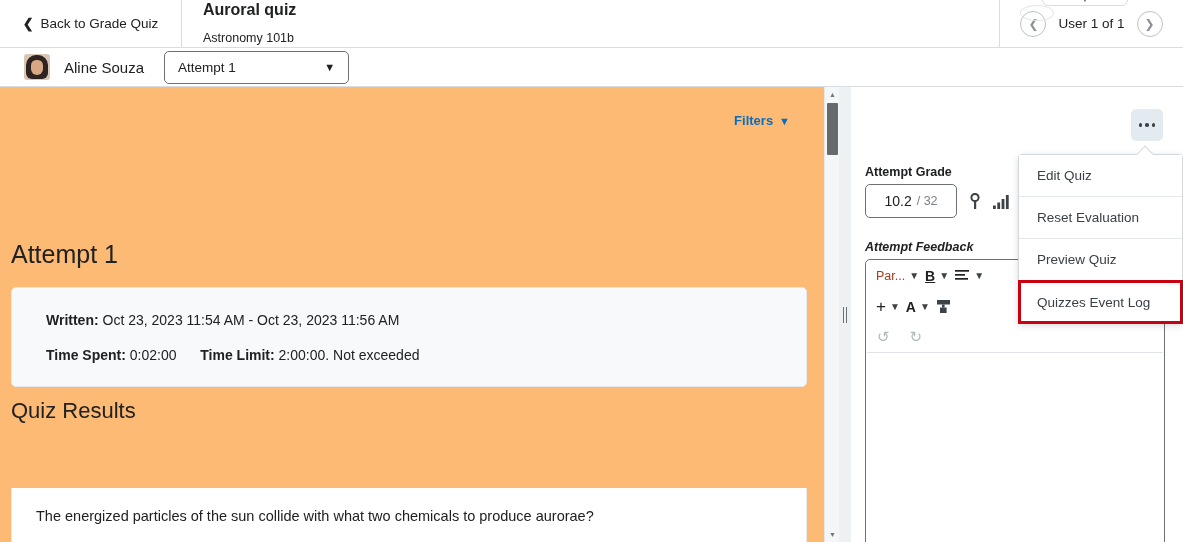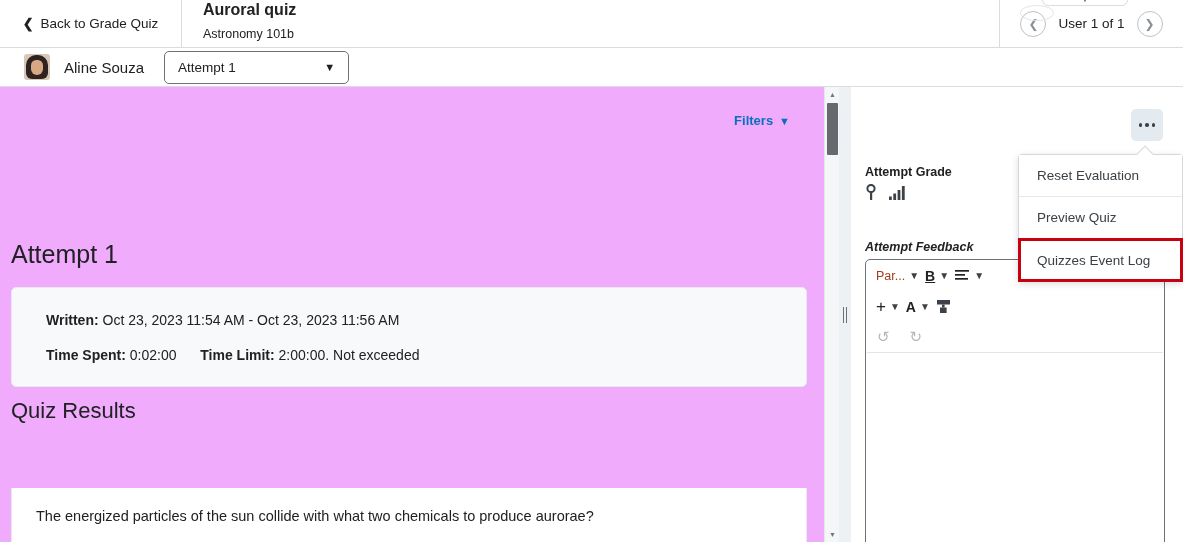--- a/index.html
+++ b/index.html
@@ -30,21 +30,21 @@
     display: flex; align-items: center; justify-content: center;
     border-right: 1px solid #d8dde1;
     cursor: pointer;
   }
   .back-inner { display: flex; align-items: center; gap: 7px; }
   .back-chevron { font-size: 13px; color: #202122; line-height: 1; font-weight: 700; }
   .back-label { font-size: 13.5px; color: #202122; text-align: right; }
 
   .title-cell {
     flex: 0 0 auto; width: 818px;
-    display: flex; flex-direction: column; justify-content: flex-start;
+    display: flex; flex-direction: column; justify-content: space-between;
     padding-left: 21px;
     border-right: 1px solid #d8dde1;
   }
   .quiz-title { font-size: 16px; font-weight: 700; color: #202122; line-height: 1.25; }
   .quiz-subtitle { font-size: 12.5px; color: #202122; line-height: 1.4; margin-top: 6px; }
 
   .user-nav-cell {
     flex: 1;
     display: flex; align-items: center; justify-content: center;
     gap: 12px;
@@ -108,21 +108,21 @@
     cursor: pointer;
     margin-left: 6px;
   }
   .attempt-select .val { font-size: 13.5px; color: #202122; }
   .attempt-select .cv { font-size: 11px; color: #202122; }
 
   
   .left-pane {
     position: absolute; left: 0; top: 87px;
     width: 824px; height: 455px;
-    background: #f0abfc;
+    background: #fdba74;
     overflow: hidden;
   }
   .filters-row {
     position: absolute; right: 34px; top: 26px;
     display: flex; align-items: center; gap: 6px;
     cursor: pointer;
   }
   .filters-label { font-size: 13px; font-weight: 700; color: #0a6ebd; }
   .filters-cv { color: #0a6ebd; font-size: 11px; }
 
@@ -379,20 +379,24 @@
 
   <div class="right-pane">
     <div class="kebab-btn">
       <i></i>
       <i></i>
       <i></i>
     </div>
 
     <div class="field-label grade">Attempt Grade</div>
     <div class="grade-row">
+      <div class="grade-input">
+        <span class="num">10.2</span>
+        <span class="den">/ 32</span>
+      </div>
       <span class="icon-btn">
         <svg width="12" height="17" viewBox="0 0 12 17">
           <circle cx="6" cy="4.5" r="3.6" fill="none" stroke="#3c4247" stroke-width="2"></circle>
           <rect x="5" y="7.5" width="2.2" height="8.5" fill="#3c4247"></rect>
         </svg>
       </span>
       <span class="icon-btn">
         <svg width="19" height="15" viewBox="0 0 19 15">
           <rect x="0" y="11.5" width="2.8" height="3.5" fill="#3c4247"></rect>
           <rect x="4.3" y="8.5" width="2.8" height="6.5" fill="#3c4247"></rect>
@@ -449,20 +453,23 @@
       <div class="editor-sep"></div>
 
       <div class="editor-area"></div>
 
     </div>
   </div>
 
   <div class="popup">
     <div class="popup-arrow"></div>
     <div class="menu-item">
+      <span>Edit Quiz</span>
+    </div>
+    <div class="menu-item">
       <span>Reset Evaluation</span>
     </div>
     <div class="menu-item">
       <span>Preview Quiz</span>
     </div>
     <div class="menu-item hl">
       <span>Quizzes Event Log</span>
     </div>
   </div>
 

